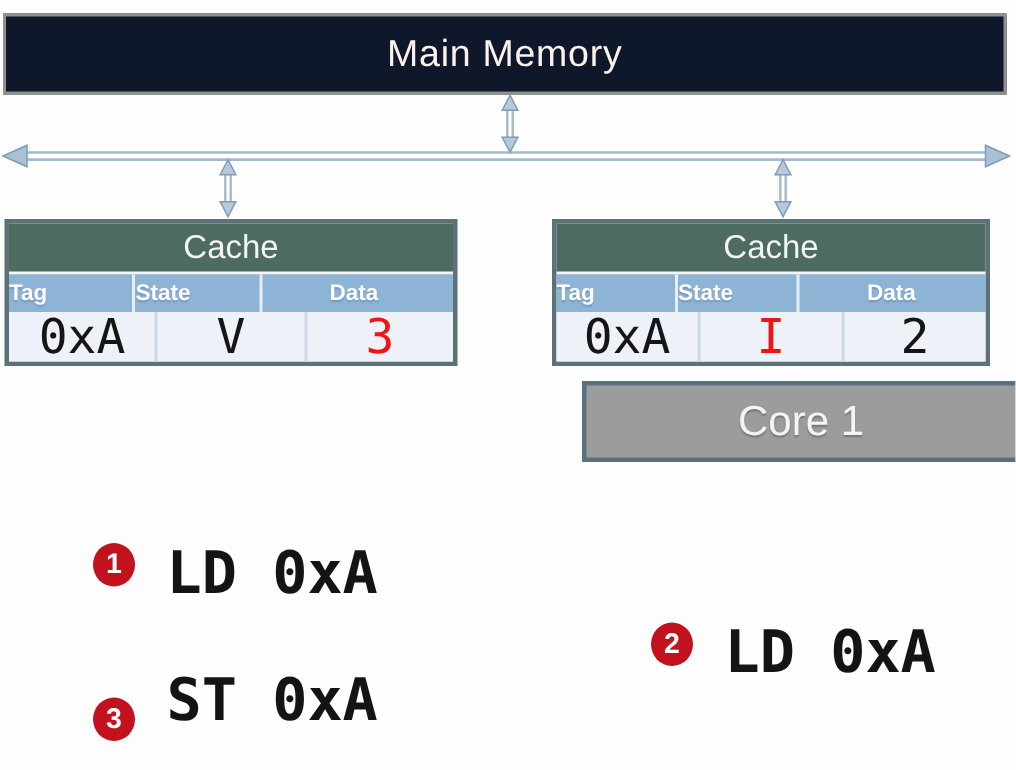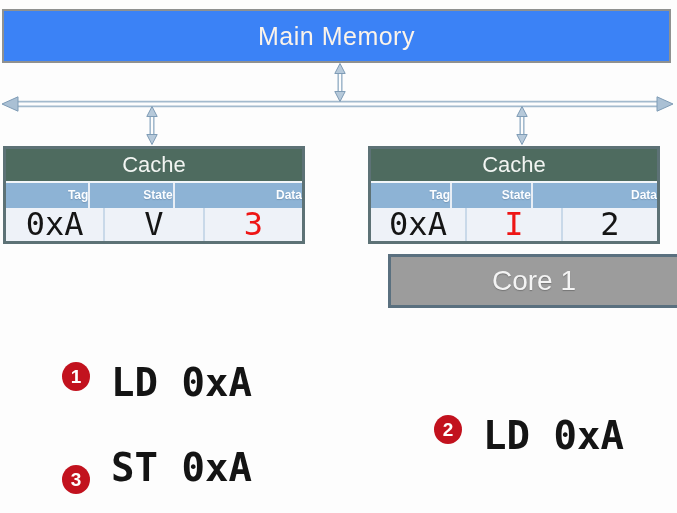--- a/index.html
+++ b/index.html
@@ -3,21 +3,21 @@
 <meta charset="utf-8">
 <style>
   html,body { margin:0; padding:0; background:#ffffff; }
   .stage {
     position:relative; width:677px; height:513px; overflow:hidden;
     background:#fdfdfd; font-family:"Liberation Sans", sans-serif;
   }
   
   .mem {
     position:absolute; left:2px; top:9px; width:665px; height:50px;
-    background:#3b82f6; border:2px solid #8f9190;
+    background:#0f172a; border:2px solid #8f9190;
     display:flex; align-items:center; justify-content:center;
     color:#fbf3ea; font-size:25px; letter-spacing:0.5px;
   }
   
   .buswr {
     position:absolute; left:44px; top:68px;
     font-family:"DejaVu Sans Mono", monospace; font-size:29px; font-weight:bold;
     color:#121212; white-space:pre;
   }
   svg.arrows { position:absolute; left:0; top:0; }
@@ -27,22 +27,22 @@
     box-sizing:border-box;
   }
   .cache-left  { left:3px;   width:302px; }
   .cache-right { left:368px; width:292px; }
   .cache-title {
     height:32px; background:#4e6b5f; border-bottom:2px solid #f2f6f9;
     color:#f2f5f2; font-size:22px; text-align:center; line-height:32px;
   }
   .cache-cols { display:flex; height:25px; background:#8db3d5; }
   .cache-cols .col {
-    flex:1; color:#fbfdff; font-size:12px; font-weight:bold;
-    text-align:right; line-height:25px;
+    flex:1; color:#fbfdff; font-size:15px; font-weight:bold;
+    text-align:left; line-height:25px;
     border-right:2px solid #e8eef5; box-sizing:border-box;
     text-shadow:0 1px 1px rgba(90,120,150,0.45);
   }
   .cache-cols .col:last-child { border-right:none;margin-left:45px; }
   .cache-vals { display:flex; height:33px; background:#eef2f8; }
   .cache-vals .val {
     flex:1; font-family:"DejaVu Sans Mono", monospace; font-size:32px;
     text-align:center; line-height:32px; color:#151515;
     border-right:2px solid #c9d9e9; box-sizing:border-box;
   }

